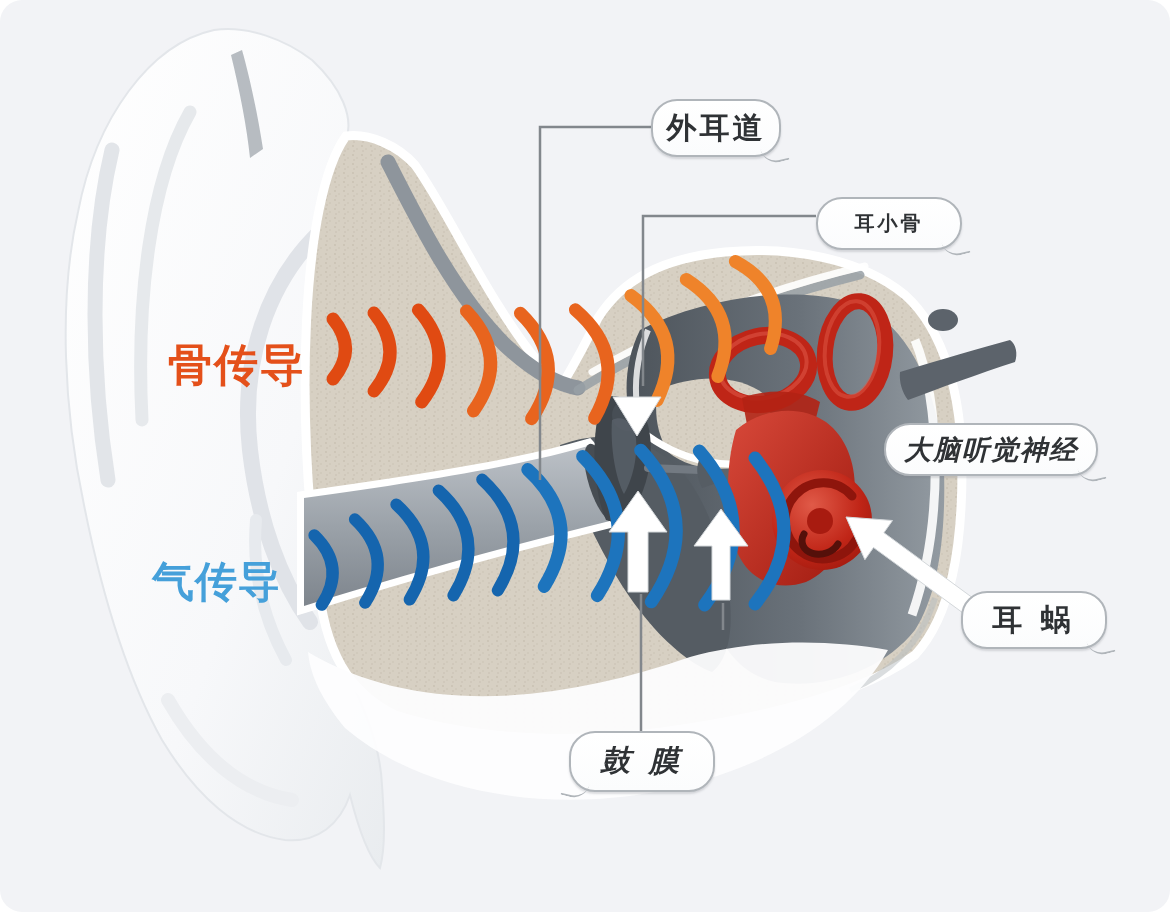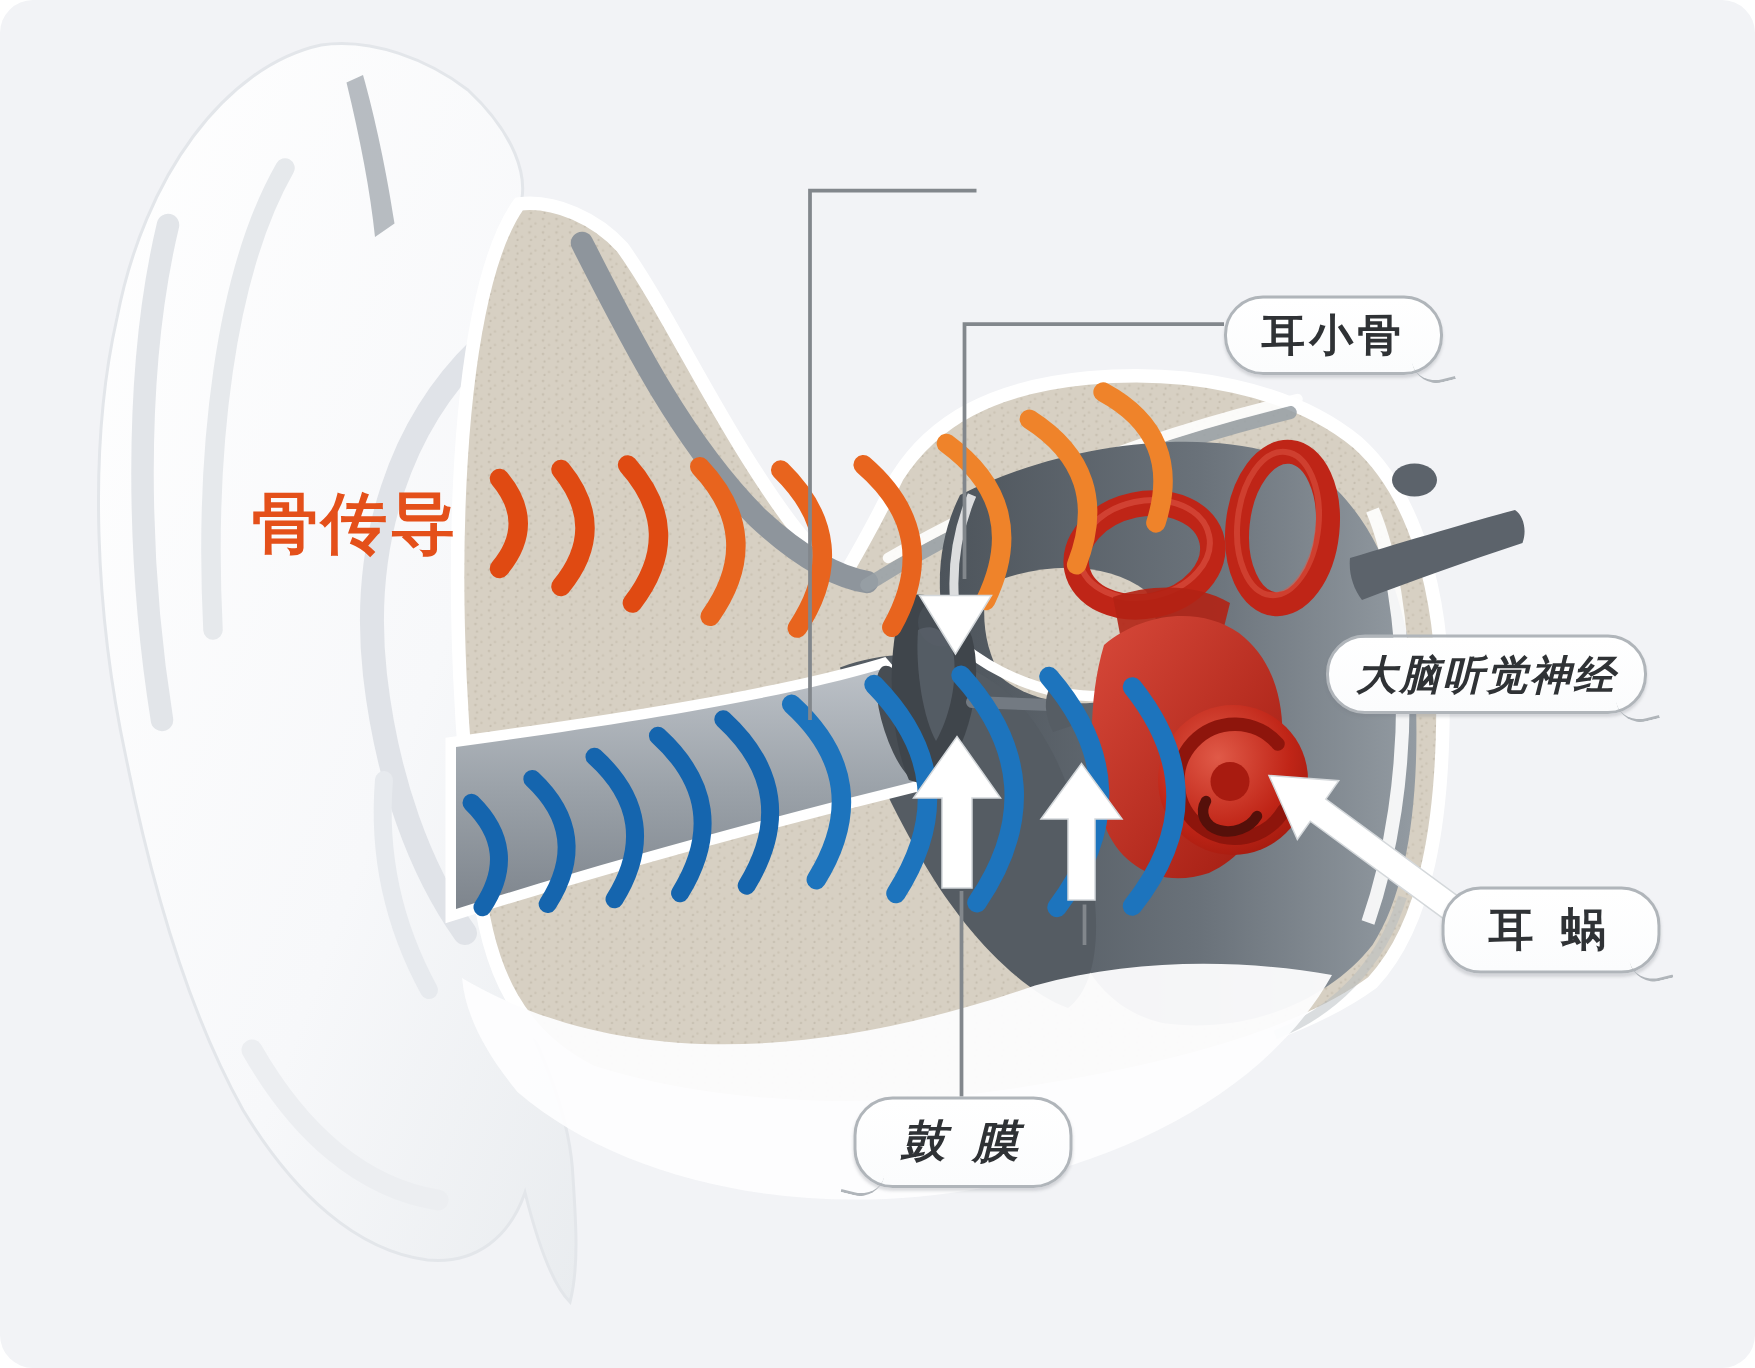--- a/index.html
+++ b/index.html
@@ -12,39 +12,39 @@
   
   .wv{fill:none;stroke-linecap:round;}
   .bw{stroke-width:13px;}
   .bw1{stroke:var(--bone-wave-1,#e04a12);}
   .bw2{stroke:var(--bone-wave-2,#e8641e);}
   .bw3{stroke:var(--bone-wave-3,#ef832a);}
   .aw{stroke-width:12px;}
   .aw1{stroke:var(--air-wave-1,#1565ae);}
   .aw2{stroke:var(--air-wave-2,#1d74bd);stroke-width:13px;}
   
-  .pathway{position:absolute;font-weight:bold;z-index:3;white-space:nowrap;}
+  .pathway{position:absolute;font-weight:bold;z-index:3;white-space:nowrap;margin-top:16px;}
   #bone-label{left:168px;top:320px;font-size:44px;letter-spacing:2px;color:var(--bone-text,#e4501a);}
   #air-label{left:152px;top:538px;font-size:42px;letter-spacing:1px;color:var(--air-text,#45a0da);}
   
   .bubble{
     position:absolute;z-index:4;background:linear-gradient(#ffffff,#fbfcfd);
     border:2px solid var(--bubble-border,#b0b5ba);border-radius:26px;
     display:flex;align-items:center;justify-content:center;
     color:var(--label-text,#2f3235);font-weight:600;letter-spacing:3px;
     box-shadow:0 2px 2px rgba(120,125,130,.25);white-space:nowrap;
   }
   .bubble::after{
     content:'';position:absolute;width:26px;height:15px;background:transparent;
     border-bottom:2.5px solid var(--bubble-border,#b0b5ba);bottom:-8px;
   }
   .tail-right::after{right:-9px;border-bottom-left-radius:22px;transform:rotate(-14deg);}
   .tail-left::after{left:-9px;border-bottom-right-radius:22px;transform:rotate(14deg);}
   #b-ear-canal{left:651px;top:99px;width:126px;height:54px;font-size:30px;}
-  #b-ossicles{left:816px;top:197px;width:142px;height:49px;font-size:29px;text-align:right;}
+  #b-ossicles{left:816px;top:197px;width:142px;height:49px;font-size:20px;text-align:right;}
   #b-nerve{left:884px;top:423px;width:210px;height:49px;font-size:27px;letter-spacing:2px;font-style:italic;}
   #b-cochlea{left:961px;top:591px;width:142px;height:54px;font-size:30px;letter-spacing:5px;}
   #b-inner-canal{left:667px;top:630px;width:132px;height:58px;font-size:30px;}
   #b-eardrum{left:569px;top:731px;width:142px;height:57px;font-size:30px;letter-spacing:5px;font-style:italic;}
 </style>
 </head>
 <body>
 
 <div class="card">
 
@@ -202,21 +202,25 @@
 
     <g fill="#ffffff" stroke="#d4d8db" stroke-width="1">
       <polygon points="637,436 613,397 661,397"></polygon>
       <path d="M 628,592 L 628,532 L 609,532 L 638,491 L 667,532 L 648,532 L 648,592 Z"></path>
       <path d="M 712,600 L 712,546 L 694,546 L 721,509 L 748,546 L 730,546 L 730,600 Z"></path>
       <path d="M 846,517 L 892.5,520.5 L 883.9,532.7 L 975.2,599.7 L 964.8,614.3 L 873.5,547.5 L 864.9,559.7 Z"></path>
     </g>
   </svg>
 
   <div class="pathway" id="bone-label">骨传导</div>
-
+  <div class="pathway" id="air-label">气传导</div>
+
+  <div class="bubble tail-right" id="b-ear-canal">
+    <span>外耳道</span>
+  </div>
   <div class="bubble tail-right" id="b-ossicles">
     <span>耳小骨</span>
   </div>
   <div class="bubble tail-right" id="b-nerve">
     <span>大脑听觉神经</span>
   </div>
   <div class="bubble tail-right" id="b-cochlea">
     <span>耳 蜗</span>
   </div>
   <div class="bubble tail-left" id="b-eardrum">

